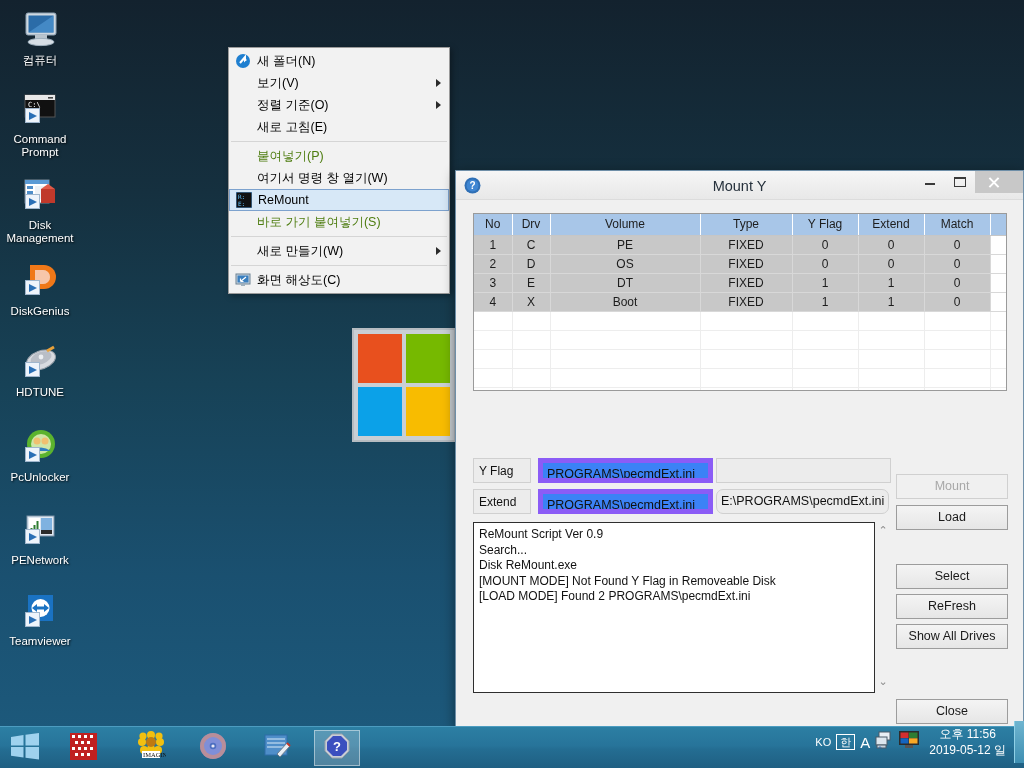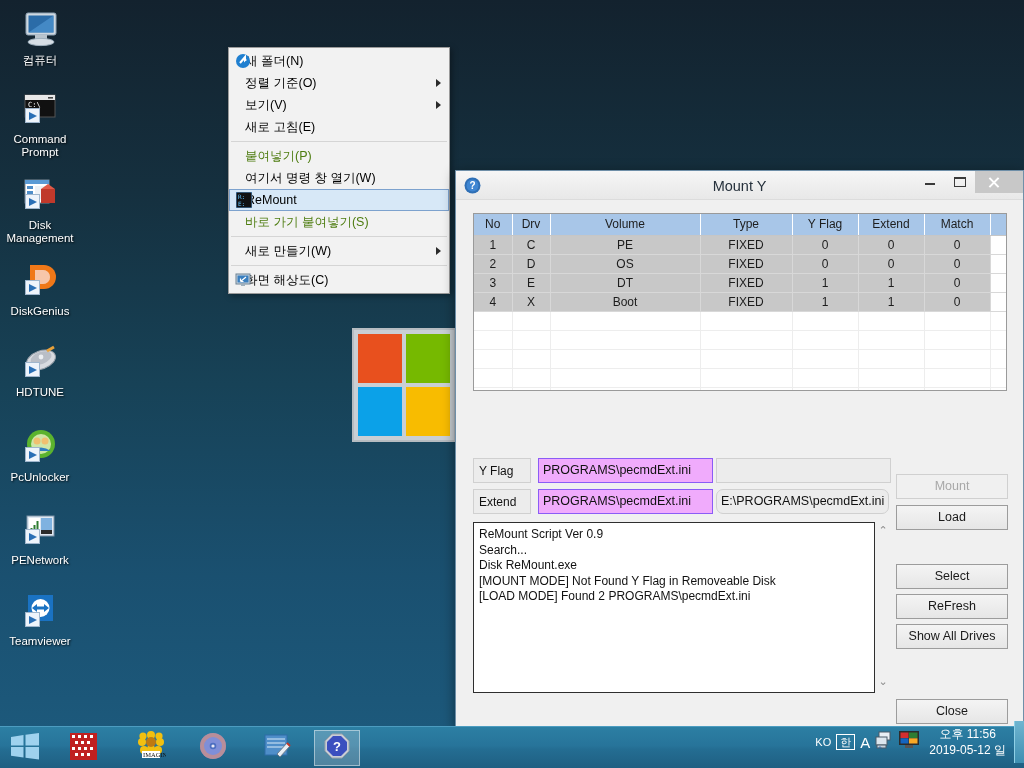--- a/index.html
+++ b/index.html
@@ -80,21 +80,21 @@
     border: 1px solid #9a9a9a;
     box-shadow: 2px 2px 6px rgba(0,0,0,.35);
     padding: 2px 0;
     font-size: 12.5px;
     color: #000;
   }
   .mi {
     position: relative;
     height: 22px;
     line-height: 22px;
-    padding-left: 16px;
+    padding-left: 28px;
     padding-right: 22px;
     white-space: nowrap;
     cursor: default;
   }
   .mi.disabled { color: #4d7c0f; }
   .mi.sel {
     background: #d7e8f7;
     border: 1px solid #7da2ce;
     height: 22px;
     line-height: 20px;
@@ -220,22 +220,22 @@
     width: 58px; height: 25px; line-height: 25px;
     font-size: 12px; color: #111;
     background: #ececec;
     border: 1px solid #d0d0d0;
     padding-left: 5px;
   }
   .finput {
     position: absolute;
     height: 25px; line-height: 23px;
     font-size: 12.5px; color: #111;
-    background: #f0abfc;
-    border: 1px solid #8b5cf6;
+    background: #3b82f6;
+    border: 5px solid #8b5cf6;
     padding-left: 4px;
     overflow: hidden; white-space: nowrap;
   }
   .finput.flat { border: 1px solid #d0d0d0; background: #ececec; }
 
   
   #logbox {
     position: absolute;
     left: 17px; top: 352px;
     width: 402px; height: 171px;
@@ -453,26 +453,26 @@
         <svg width="16" height="16" viewBox="0 0 16 16">
           <circle cx="8" cy="8" r="7" fill="#1f7fd0"></circle>
           <path d="M5 10 L10 4 L10 7 L11 6" stroke="#ffffff" stroke-width="2" fill="none"></path>
           <polygon points="10,4 11.5,8 7.5,7" fill="#ffffff"></polygon>
         </svg>
       </span>
       <span>새 폴더(N)</span>
     </div>
 
     <div class="mi">
+      <span>보기(V)</span>
+      <span class="arrow"></span>
+    </div>
+
+    <div class="mi">
       <span>정렬 기준(O)</span>
-      <span class="arrow"></span>
-    </div>
-
-    <div class="mi">
-      <span>보기(V)</span>
       <span class="arrow"></span>
     </div>
 
     <div class="mi">
       <span>새로 고침(E)</span>
     </div>
 
     <div class="msep"></div>
 
     <div class="mi disabled">

